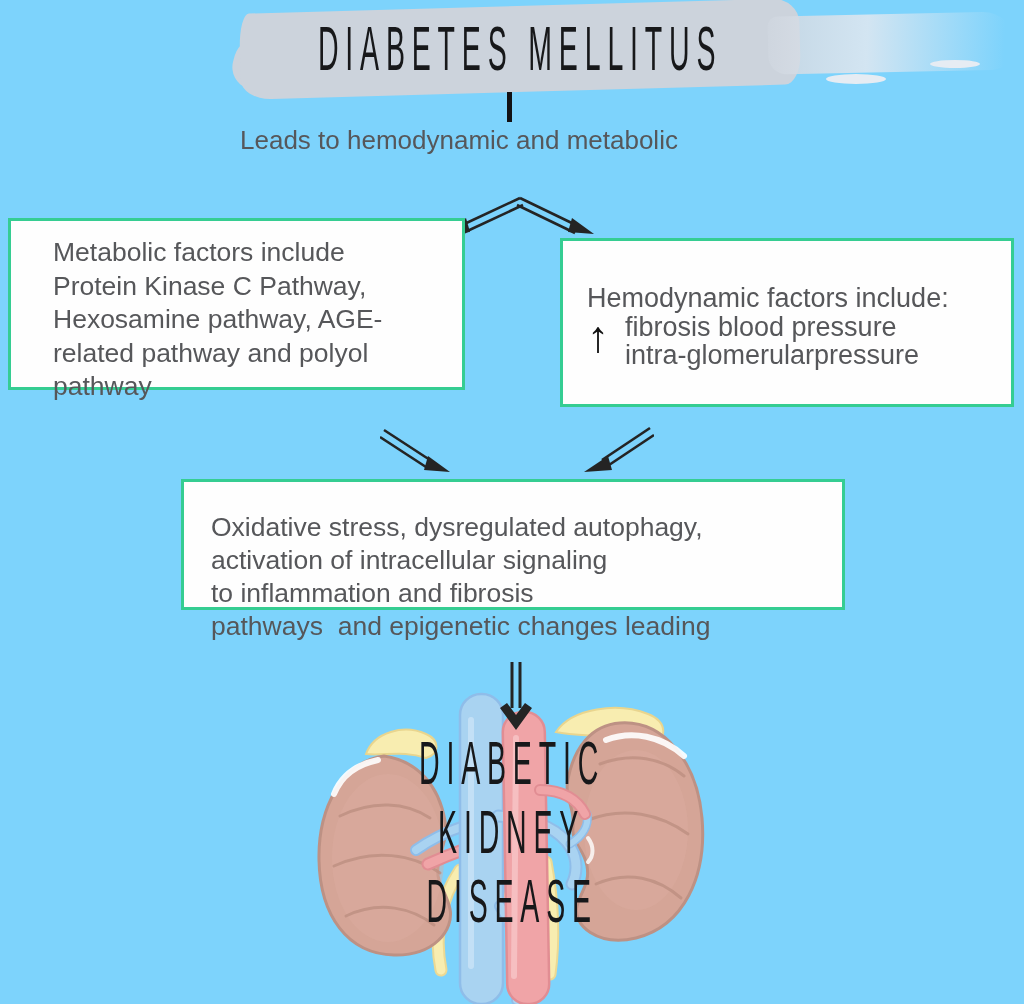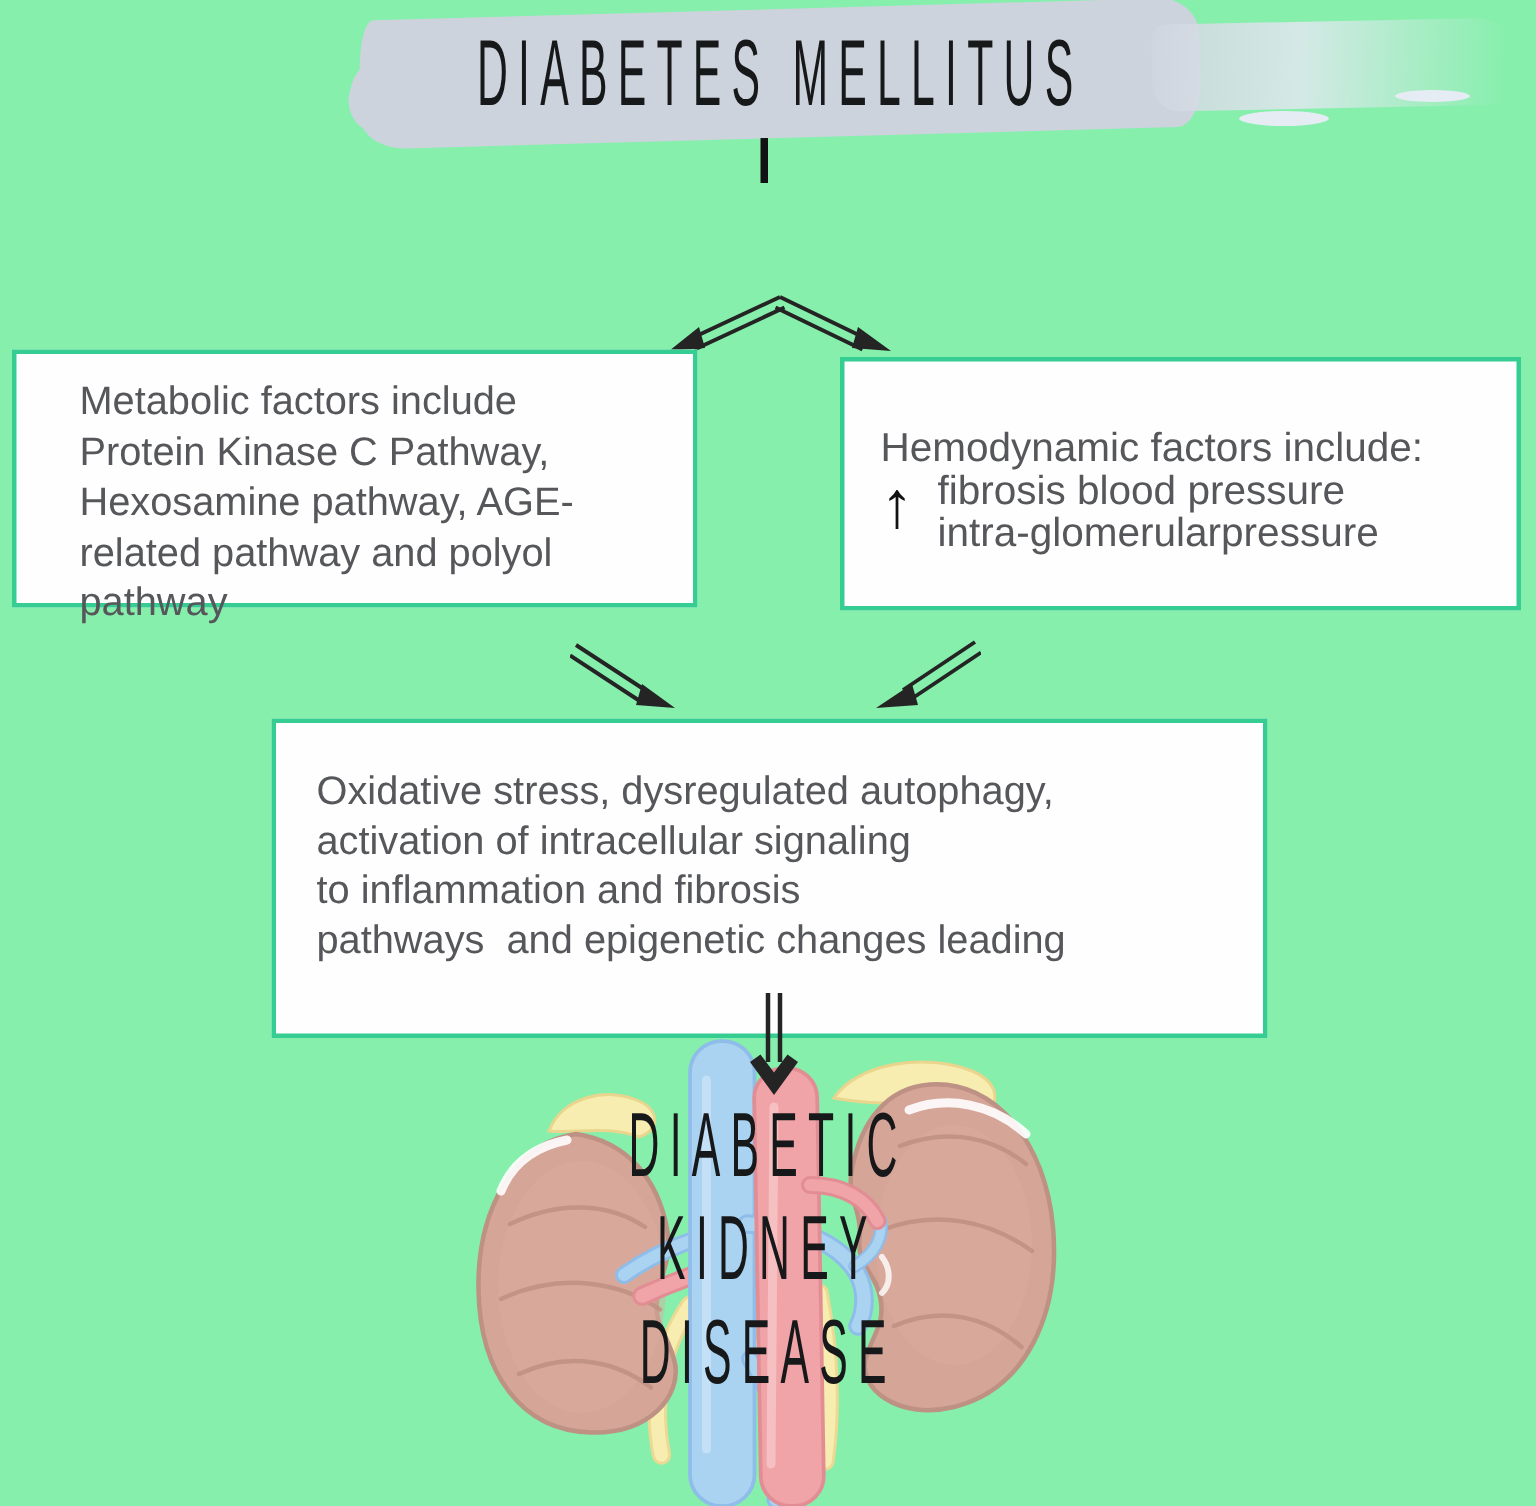--- a/index.html
+++ b/index.html
@@ -3,21 +3,21 @@
 <meta charset="utf-8">
 <style>
   :root{
     --box-border:#35cd92;
     --body-text:#56575a;
     --title-text:#17181a;
     --brush:#ccd3dc;
   }
   html,body{margin:0;padding:0;background:#fff;}
   .canvas{
-    position:relative;width:1024px;height:1004px;background:#86efac;overflow:hidden;
+    position:relative;width:1024px;height:1004px;background:#7dd3fc;overflow:hidden;
     font-family:"Liberation Sans",sans-serif;color:var(--body-text);
   }
   
   .brush-main{position:absolute;left:240px;top:6px;width:560px;height:86px;background:var(--brush);
     border-radius:10px 26px 16px 30px / 34px 24px 30px 20px;transform:rotate(-1.6deg);}
   .brush-nub{position:absolute;left:233px;top:40px;width:48px;height:50px;background:var(--brush);
     border-radius:46% 54% 52% 48%;transform:rotate(16deg);}
   .brush-tail{position:absolute;left:768px;top:14px;width:248px;height:58px;opacity:.85;
     background:linear-gradient(93deg,#cfd6df 0%,#e2e8f0 40%,rgba(248,250,253,0) 95%);
     border-radius:12px 40px 30px 22px;transform:rotate(-1.2deg);}
@@ -27,23 +27,23 @@
     display:flex;align-items:center;justify-content:center;}
   .hand-text{display:inline-block;white-space:nowrap;font-size:46px;font-weight:500;
     letter-spacing:11px;color:var(--title-text);transform:scale(0.62,1.36);}
 
   .stem{position:absolute;left:507px;top:92px;width:5px;height:30px;background:#121214;}
 
   .intro{position:absolute;left:240px;top:125px;font-size:26px;line-height:30px;color:var(--body-text);}
   .intro div{white-space:pre;}
 
   .factor-box{position:absolute;border:3px solid var(--box-border);background:#fefefe;box-sizing:border-box;}
-  #metabolic-box{left:8px;top:233px;width:457px;height:172px;padding:15px 0 0 42px;}
+  #metabolic-box{left:8px;top:218px;width:457px;height:172px;padding:15px 0 0 42px;}
   #hemodynamic-box{left:560px;top:238px;width:454px;height:169px;padding:42px 4px 0 24px;}
-  #outcome-box{left:181px;top:479px;width:664px;height:213px;padding:29px 0 0 27px;}
+  #outcome-box{left:181px;top:479px;width:664px;height:131px;padding:29px 0 0 27px;}
   .box-line{white-space:pre;font-size:26.5px;line-height:33.5px;color:var(--body-text);}
   #outcome-box .box-line{line-height:33px;}
   .hemo-heading{white-space:pre;font-size:27px;line-height:30px;color:var(--body-text);}
   .hemo-row{display:flex;align-items:flex-start;margin-top:0px;}
   .up-arrow{font-size:44px;line-height:44px;font-weight:700;color:#111;width:38px;transform:translateY(2px);}
   .hemo-items div{white-space:pre;font-size:27px;line-height:28px;color:var(--body-text);}
 
   .arrow-svg{position:absolute;}
   .arrow-svg line{stroke:#242424;stroke-width:2.6;}
   .arrow-svg polygon{fill:#242424;}
@@ -64,20 +64,21 @@
   <div class="brush-tail"></div>
   <div class="brush-speck" style="left:826px;top:74px;width:60px;height:10px;"></div>
   <div class="brush-speck" style="left:930px;top:60px;width:50px;height:8px;"></div>
   <div class="main-title">
     <span class="hand-text">DIABETES MELLITUS</span>
   </div>
 
   <div class="stem"></div>
 
   <div class="intro">
+    <div>Leads to hemodynamic and metabolic</div>
   </div>
 
   <svg class="arrow-svg" style="left:440px;top:194px;" width="84" height="44" viewBox="0 0 84 44">
     <line x1="80" y1="4" x2="20" y2="32"></line>
     <line x1="83" y1="11" x2="23" y2="39"></line>
     <polygon points="6,40 26,24 30,38"></polygon>
   </svg>
   <svg class="arrow-svg" style="left:512px;top:194px;" width="88" height="44" viewBox="0 0 88 44">
     <line x1="8" y1="4" x2="66" y2="32"></line>
     <line x1="5" y1="11" x2="63" y2="39"></line>

